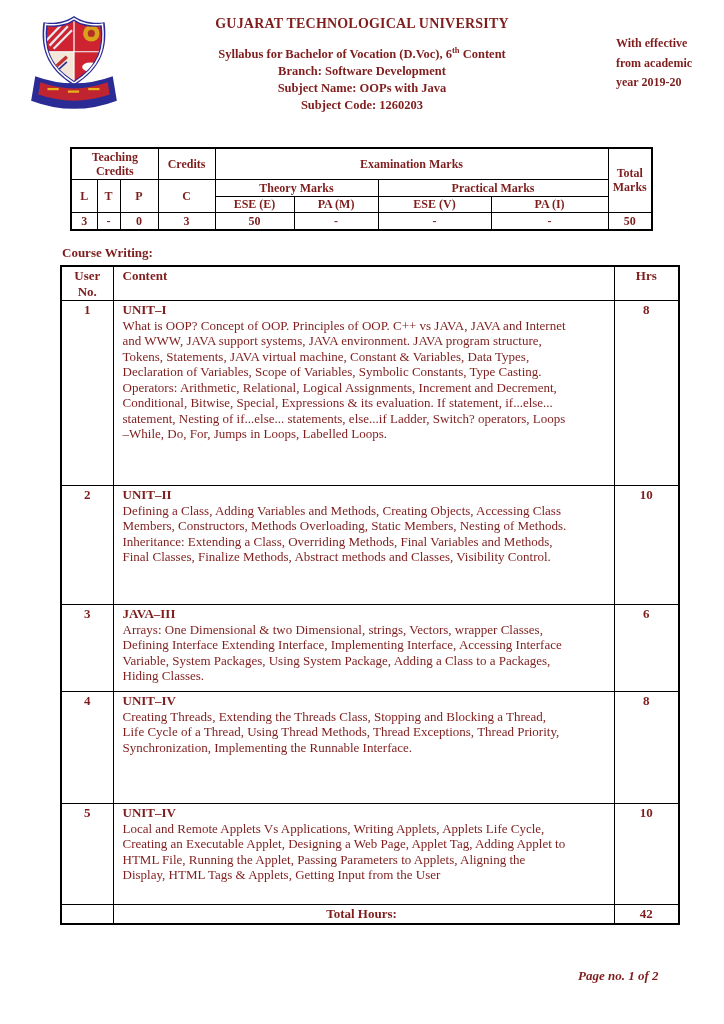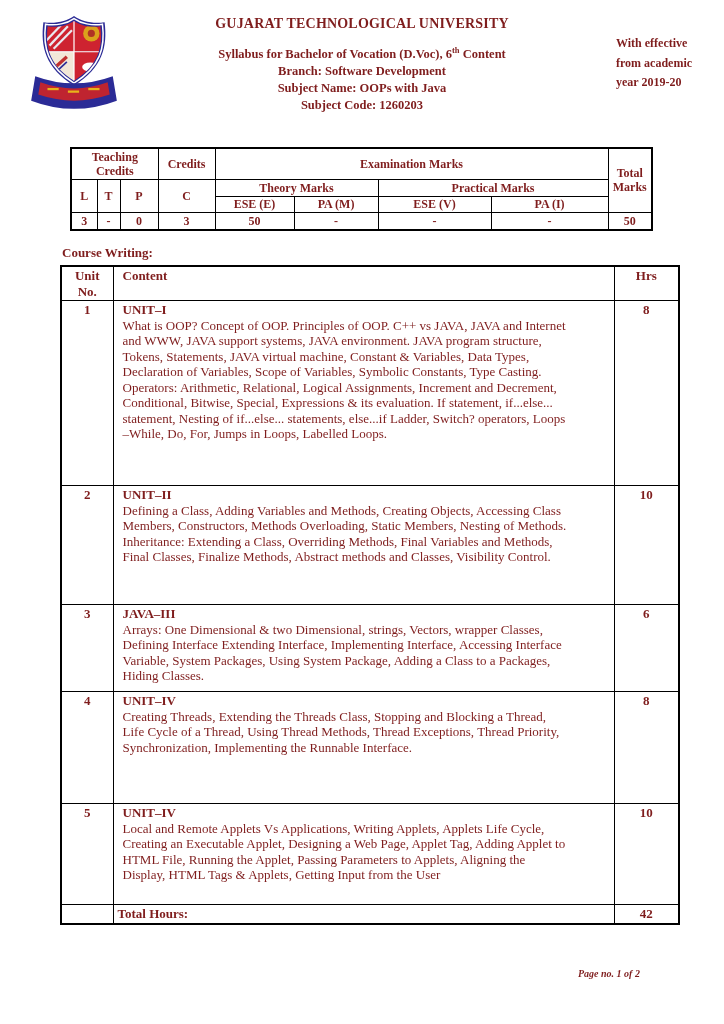--- a/index.html
+++ b/index.html
@@ -48,25 +48,25 @@
   .course-table tr.head td { font-weight:bold; height:28px; }
   .course-table tr.head td.content-cell, .course-table td.content-cell { padding-left:9px; }
   .unit-title { font-weight:bold; }
   .unit-body  { white-space:pre-line; max-width:448px; }
   tbody.units tr:nth-child(1) td { height:185px; }
   tbody.units tr:nth-child(2) td { height:119px; }
   tbody.units tr:nth-child(3) td { height:87px; }
   tbody.units tr:nth-child(4) td { height:112px; }
   tbody.units tr:nth-child(5) td { height:101px; }
   tr.total-row td { height:18px; font-weight:bold; }
-  tr.total-row td.total-label { text-align:left; padding-right:8px; }
+  tr.total-row td.total-label { text-align:center; padding-right:8px; }
   
   .footer {
     position:absolute; left:578px; top:968px;
-    font-size:10px; font-weight:bold; font-style:italic;
+    font-size:13px; font-weight:bold; font-style:italic;
   }
 </style>
 </head>
 <body>
 
 <div class="page">
 
   <svg class="logo" viewBox="0 0 86 100" aria-hidden="true">
     <defs>
       <clipPath id="quad">
@@ -163,21 +163,21 @@
   <div class="cc-label">Course Writing:</div>
 
   <table class="course-table">
     <colgroup>
       <col style="width:52px">
         <col style="width:501px">
         <col style="width:65px">
     </colgroup>
     <tbody>
       <tr class="head">
-        <td class="unit-no">Unit No.</td>
+        <td class="unit-no">User No.</td>
         <td class="content-cell">Content</td>
         <td class="hrs-cell">Hrs</td>
       </tr>
     </tbody>
     <tbody class="units">
   <tr>
     <td class="unit-no">1</td>
     <td class="content-cell">
       <div class="unit-title">UNIT–I</div>
       <div class="unit-body">What is OOP? Concept of OOP. Principles of OOP. C++ vs JAVA, JAVA and Internet and WWW, JAVA support systems, JAVA environment. JAVA program structure, Tokens, Statements, JAVA virtual machine, Constant &amp; Variables, Data Types, Declaration of Variables, Scope of Variables, Symbolic Constants, Type Casting. Operators: Arithmetic, Relational, Logical Assignments, Increment and Decrement, Conditional, Bitwise, Special, Expressions &amp; its evaluation. If statement, if...else... statement, Nesting of if...else... statements, else...if Ladder, Switch? operators, Loops –While, Do, For, Jumps in Loops, Labelled Loops.</div>

